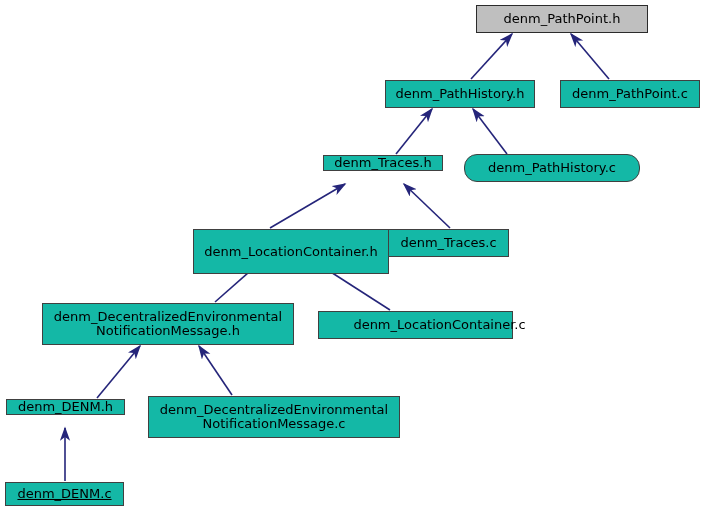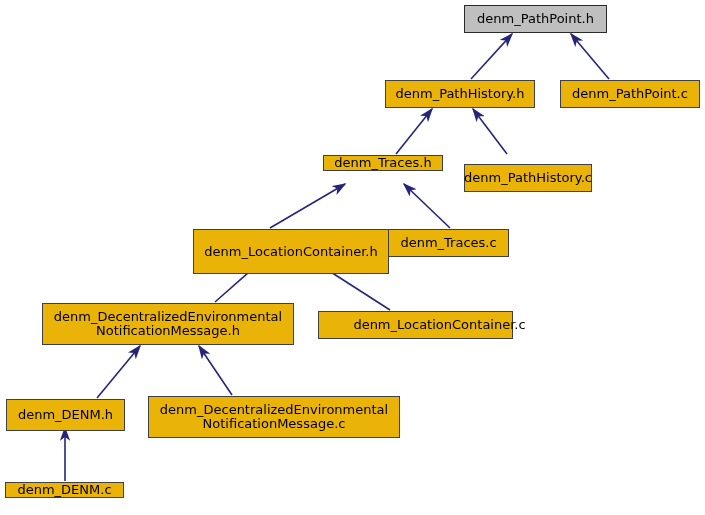--- a/index.html
+++ b/index.html
@@ -19,21 +19,21 @@
     position: absolute;
     left: 0;
     top: 0;
     width: 705px;
     height: 515px;
   }
   .node-box {
     position: absolute;
     box-sizing: border-box;
     border: 1px solid #404040;
-    background: #eab308;
+    background: #14b8a6;
     display: flex;
     align-items: center;
     justify-content: center;
     text-align: center;
     color: #000000;
     font-size: 13px;
     line-height: 14px;
     letter-spacing: 0px;
     white-space: pre-line;
     cursor: default;
@@ -67,29 +67,29 @@
         <line x1="450" y1="228" x2="404" y2="184" stroke="#25257a" stroke-width="1.6" marker-end="url(#arrowhead)"></line>
         <line x1="215" y1="302" x2="265" y2="258" stroke="#25257a" stroke-width="1.6" marker-end="url(#arrowhead)"></line>
         <line x1="390" y1="310" x2="309" y2="258" stroke="#25257a" stroke-width="1.6" marker-end="url(#arrowhead)"></line>
         <line x1="97" y1="398" x2="140" y2="346" stroke="#25257a" stroke-width="1.6" marker-end="url(#arrowhead)"></line>
         <line x1="232" y1="395" x2="199" y2="346" stroke="#25257a" stroke-width="1.6" marker-end="url(#arrowhead)"></line>
         <line x1="65" y1="481" x2="65" y2="428" stroke="#25257a" stroke-width="1.6" marker-end="url(#arrowhead)"></line>
       </g>
   </svg>
 
   <div id="nodes-layer">
-      <div class="node-box highlight" style="left: 464px; top: 5px; width: 143px; height: 28px;"><span class="node-label">denm_PathPoint.h</span></div>
+      <div class="node-box highlight" style="left: 476px; top: 5px; width: 172px; height: 28px;"><span class="node-label">denm_PathPoint.h</span></div>
       <div class="node-box" style="left: 385px; top: 80px; width: 150px; height: 28px;"><span class="node-label">denm_PathHistory.h</span></div>
       <div class="node-box" style="left: 560px; top: 80px; width: 140px; height: 28px; justify-content: center;"><span class="node-label">denm_PathPoint.c</span></div>
       <div class="node-box" style="left: 323px; top: 155px; width: 120px; height: 16px;"><span class="node-label">denm_Traces.h</span></div>
-      <div class="node-box" style="left: 464px; top: 164px; width: 128px; height: 28px;"><span class="node-label">denm_PathHistory.c</span></div>
+      <div class="node-box" style="left: 464px; top: 154px; width: 176px; height: 28px; border-radius: 13px;"><span class="node-label">denm_PathHistory.c</span></div>
       <div class="node-box" style="left: 193px; top: 229px; width: 196px; height: 45px;"><span class="node-label">denm_LocationContainer.h</span></div>
       <div class="node-box" style="left: 388px; top: 229px; width: 121px; height: 28px;"><span class="node-label">denm_Traces.c</span></div>
       <div class="node-box" style="left: 42px; top: 303px; width: 252px; height: 42px;"><span class="node-label">denm_DecentralizedEnvironmental
 NotificationMessage.h</span></div>
       <div class="node-box" style="left: 318px; top: 311px; width: 195px; height: 28px; padding-left: 48px;"><span class="node-label">denm_LocationContainer.c</span></div>
-      <div class="node-box" style="left: 6px; top: 399px; width: 119px; height: 32px;"><span class="node-label">denm_DENM.h</span></div>
+      <div class="node-box" style="left: 6px; top: 399px; width: 119px; height: 16px;"><span class="node-label">denm_DENM.h</span></div>
       <div class="node-box" style="left: 148px; top: 396px; width: 252px; height: 42px;"><span class="node-label">denm_DecentralizedEnvironmental
 NotificationMessage.c</span></div>
-      <div class="node-box" style="left: 5px; top: 482px; width: 119px; height: 16px;"><span class="node-label">denm_DENM.c</span></div>
+      <div class="node-box" style="left: 5px; top: 482px; width: 119px; height: 24px; text-decoration: underline;"><span class="node-label">denm_DENM.c</span></div>
     </div>
 
 </div>
 
 </body></html>

